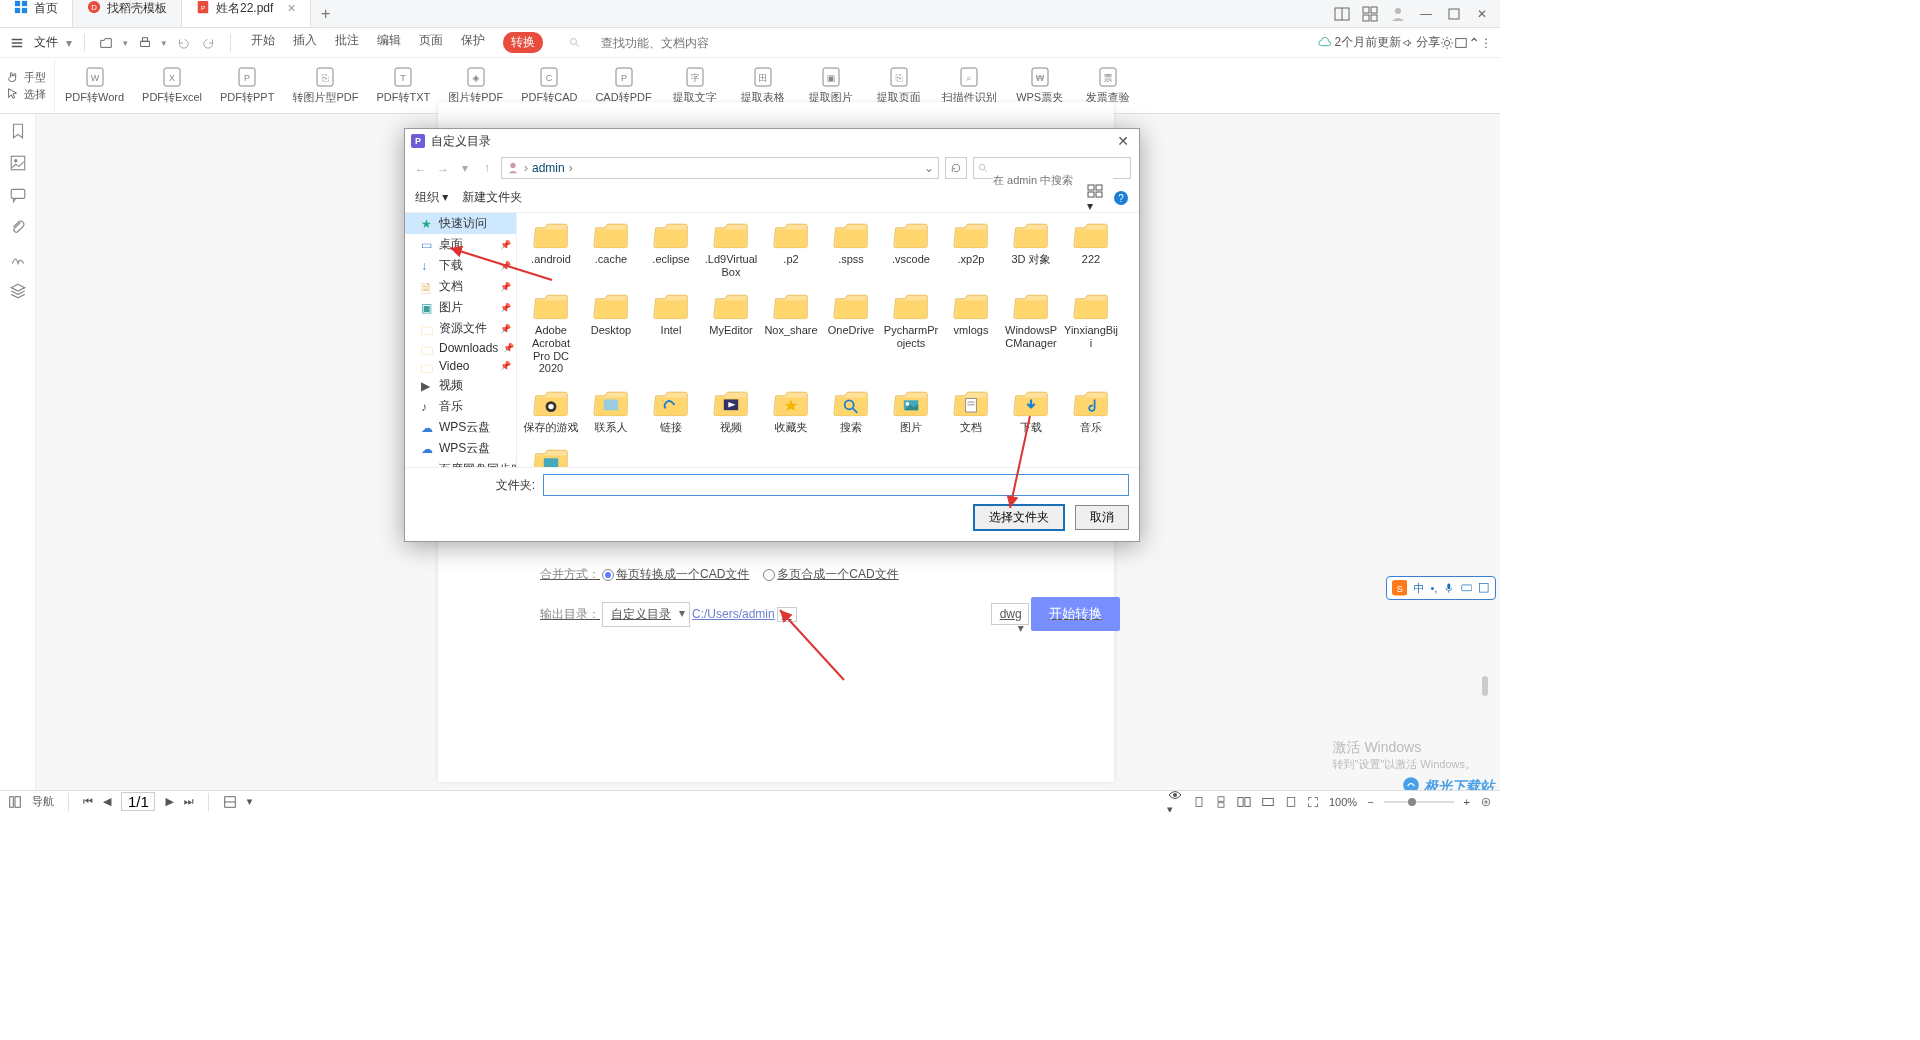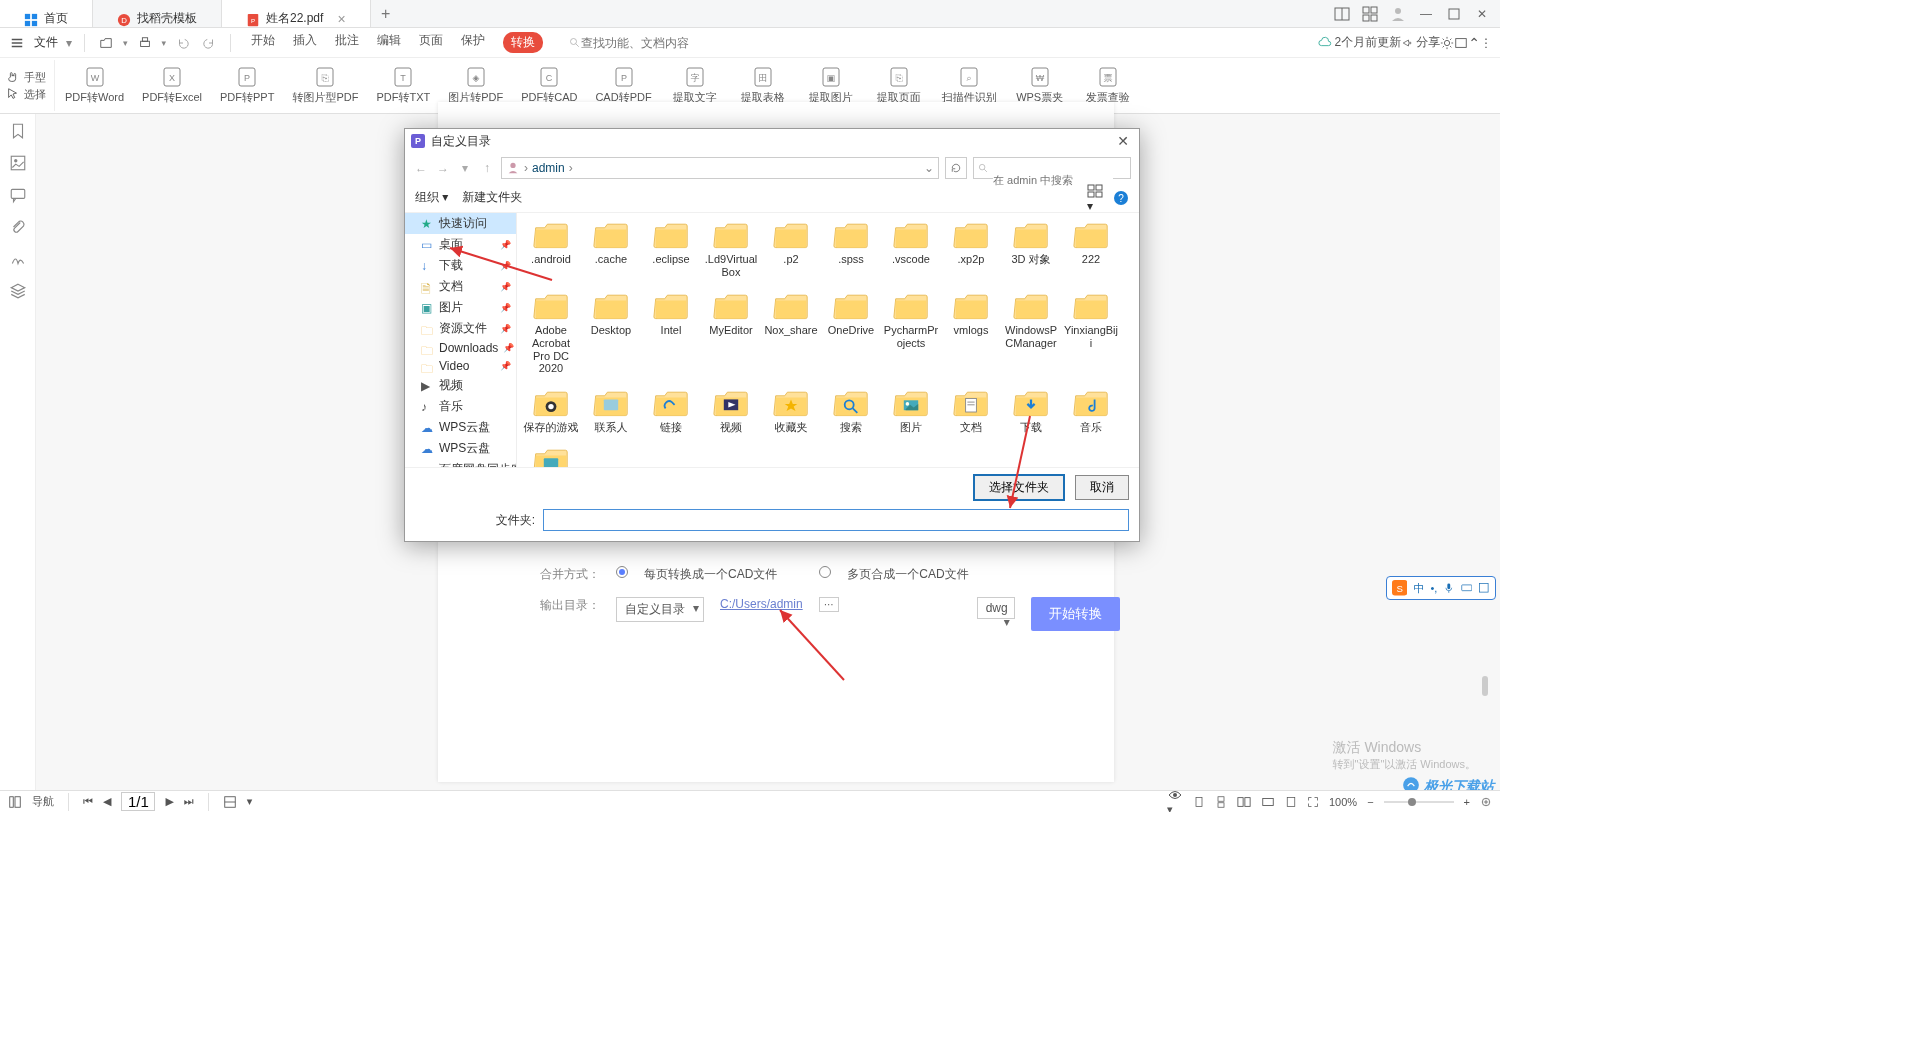--- a/index.html
+++ b/index.html
@@ -1,38 +1,38 @@
 <!DOCTYPE html>
 <html><head>
 <meta charset="utf-8">
 <style>
 * { margin: 0; padding: 0; box-sizing: border-box; font-family: "Microsoft YaHei", sans-serif; }
 body { width: 1500px; height: 812px; background: #fff; position: relative; overflow: hidden; font-size: 12px; color: #333; }
 
 
 .titlebar { height: 28px; background: #f5f6f7; display: flex; align-items: stretch; border-bottom: 1px solid #e0e0e0; }
-.tab { display: flex; align-items: flex-end; padding: 0 24px; gap: 6px; border-right: 1px solid #e0e0e0; cursor: pointer; }
+.tab { display: flex; align-items: flex-start; padding: 0 14px; gap: 6px; border-right: 1px solid #e0e0e0; cursor: pointer; }
 .tab.home { background: #fff; }
 .tab.active { background: #fff; }
 .tab .ico { width: 14px; height: 14px; display: inline-block; }
 .tab-close { color: #999; margin-left: 8px; font-size: 14px; }
 .tab-add { width: 30px; display: flex; align-items: center; justify-content: center; color: #777; font-size: 16px; }
 .win-controls { margin-left: auto; display: flex; align-items: center; gap: 4px; padding-right: 6px; }
 .win-controls span { width: 24px; height: 24px; display: flex; align-items: center; justify-content: center; color: #666; }
 .wc-ico { width: 16px; height: 16px; }
 
 
 .menurow { height: 30px; display: flex; align-items: center; padding: 0 8px; gap: 8px; border-bottom: 1px solid #eee; }
 .menurow .menu-icon { width: 18px; height: 18px; display: flex; align-items: center; justify-content: center; color: #555; }
 .mlabel { font-size: 12px; color: #333; }
 .vsep { width: 1px; height: 18px; background: #e0e0e0; margin: 0 4px; }
 .menu-tabs { display: flex; gap: 18px; margin-left: 8px; }
 .menu-tabs span { color: #555; cursor: pointer; }
 .menu-tabs span.active { color: #fff; background: #e84c3d; padding: 2px 8px; border-radius: 10px; }
-.search-func { display: flex; align-items: center; gap: 0; color: #aaa; margin-left: 18px; }
+.search-func { display: flex; align-items: center; gap: 20px; color: #aaa; margin-left: 18px; }
 .search-func input { border: none; outline: none; font-size: 12px; width: 140px; }
 .right-menu { margin-left: auto; display: flex; align-items: center; gap: 0; color: #555; }
 .right-menu span { display: flex; align-items: center; gap: 3px; cursor: pointer; }
 
 
 .ribbon { height: 56px; border-bottom: 1px solid #e0e0e0; display: flex; align-items: stretch; padding: 2px 6px; }
 .ribbon-left { display: flex; flex-direction: column; justify-content: center; gap: 2px; padding-right: 8px; border-right: 1px solid #eee; }
 .ribbon-left div { display: flex; align-items: center; gap: 4px; color: #555; font-size: 11px; cursor: pointer; }
 .ribbon-tools { display: flex; gap: 18px; padding-left: 10px; }
 .rtool { display: flex; flex-direction: column; align-items: center; justify-content: center; gap: 2px; color: #555; cursor: pointer; min-width: 50px; }
@@ -45,21 +45,21 @@
 
 
 .edit-badge { position: absolute; right: 14px; top: 118px; width: 24px; height: 24px; background: #4caf50; border-radius: 50%; color: #fff; display: flex; align-items: center; justify-content: center; font-size: 11px; }
 
 
 .page-bg { position: absolute; left: 36px; right: 0; top: 114px; bottom: 22px; background: #f7f7f7; }
 .page { position: absolute; left: 402px; top: -12px; width: 676px; height: 680px; background: #fff; box-shadow: 0 0 4px rgba(0,0,0,0.1); }
 
 
 .convpanel { position: absolute; left: 540px; top: 566px; width: 580px; font-size: 12px; color: #555; }
-.convpanel .row { display: flex; align-items: flex-start; gap: 16px; margin-bottom: 14px; }
+.convpanel .row { display: flex; align-items: center; gap: 2px; margin-bottom: 14px; text-decoration: underline; }
 .convpanel .lbl { color: #888; }
 .radio { width: 12px; height: 12px; border: 1px solid #888; border-radius: 50%; display: inline-block; position: relative; }
 .radio.checked::after { content: ''; position: absolute; inset: 2px; background: #5b7fff; border-radius: 50%; }
 .select { border: 1px solid #ccc; padding: 3px 18px 3px 8px; position: relative; background: #fff; cursor: pointer; }
 .select::after { content: '▾'; position: absolute; right: 4px; color: #666; }
 .pathlink { color: #6a7fd0; text-decoration: underline; cursor: pointer; }
 .pathbtn { border: 1px solid #ccc; padding: 1px 4px; font-size: 10px; cursor: pointer; }
 .startbtn { background: #7a8fff; color: #fff; border: none; padding: 8px 18px; cursor: pointer; border-radius: 2px; }
 
 
@@ -894,27 +894,27 @@
                 <rect x="12" y="13" width="16" height="10" fill="#4ab" rx="1"></rect>
                 <rect x="18" y="24" width="4" height="2" fill="#888"></rect>
               </svg>
             </div>
           </div>
         </div>
 
     </div>
   </div>
   <div class="dlg-footer">
+    <div class="frow">
+      <span class="fl">文件夹:</span>
+      <input type="text" style="">
+    </div>
     <div class="frow" style="justify-content:flex-end;gap:10px">
       <button class="dlg-btn primary">选择文件夹</button>
       <button class="dlg-btn">取消</button>
-    </div>
-    <div class="frow">
-      <span class="fl">文件夹:</span>
-      <input type="text" style="">
     </div>
   </div>
 </div>
 
 <svg class="arrow" style="left:444px;top:242px" width="110" height="40">
     <defs>
       <marker id="ah1" markerWidth="8" markerHeight="8" refX="6" refY="3" orient="auto">
         <path d="M0 0 L6 3 L0 6 z" fill="#d33"></path>
       </marker>
     </defs>

